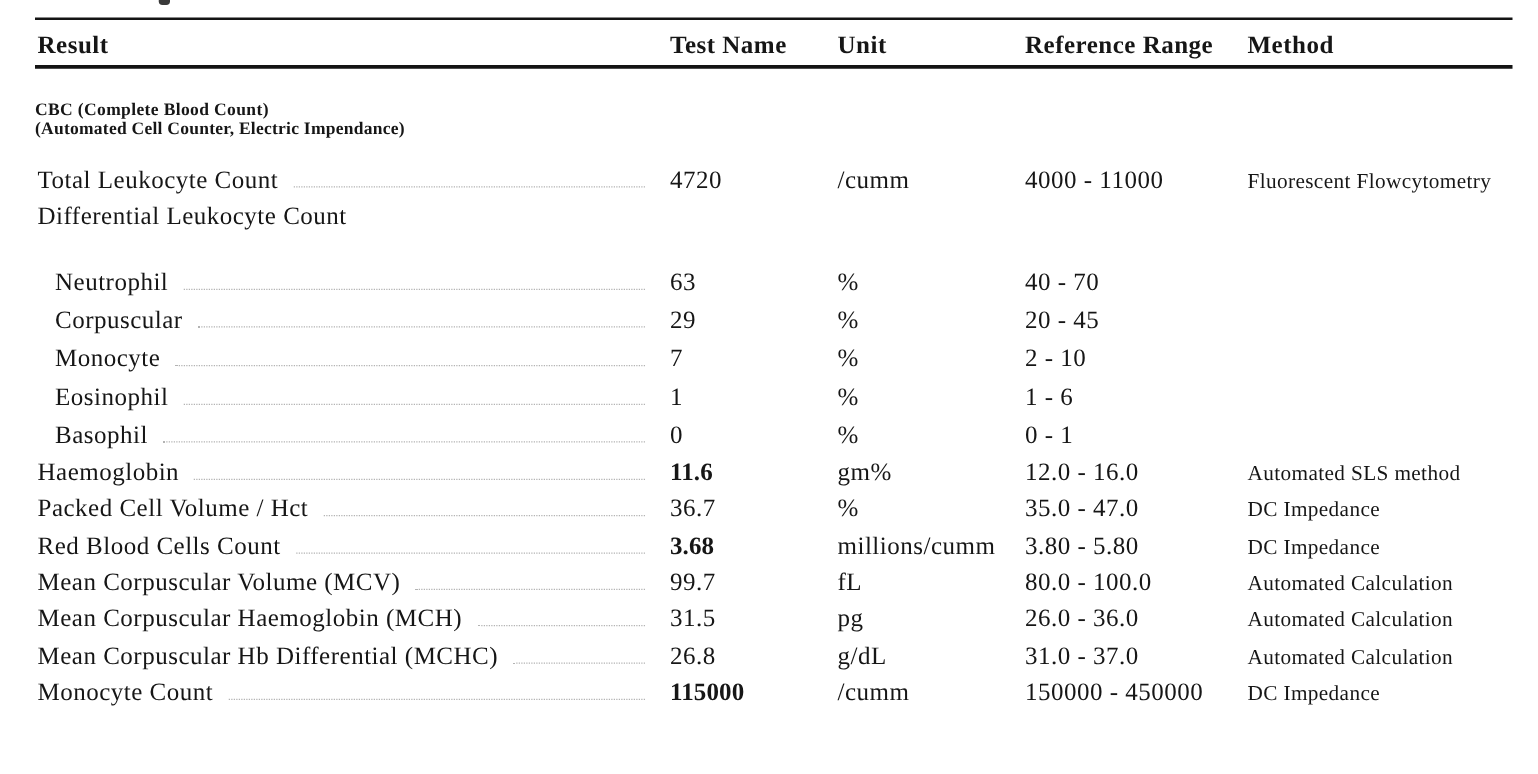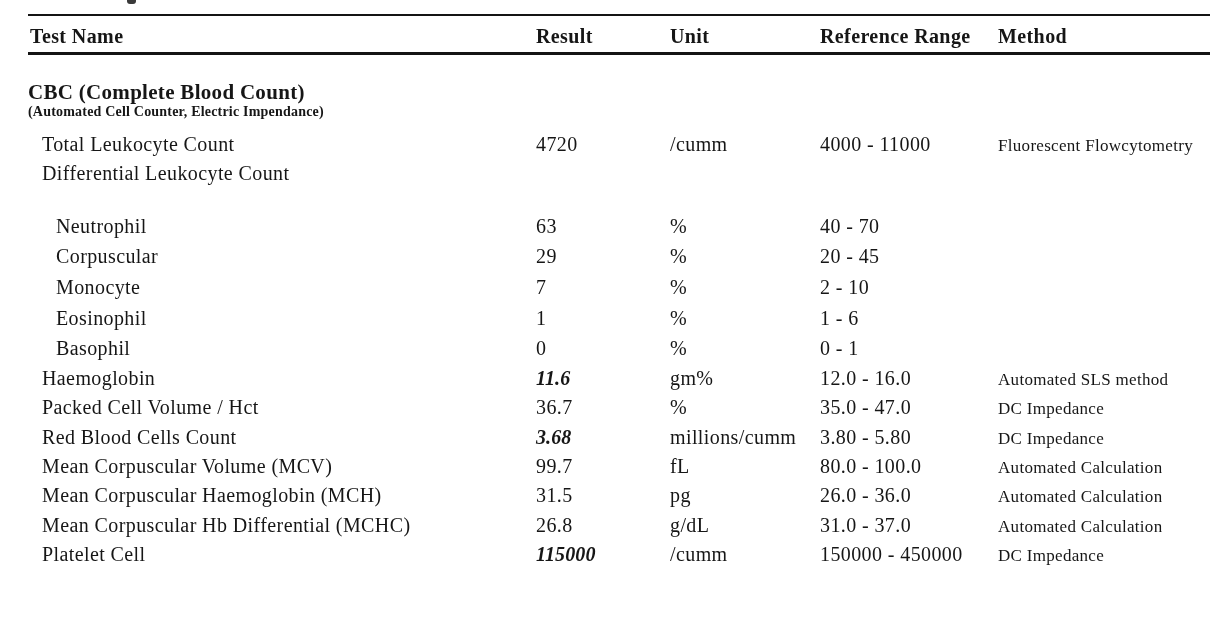--- a/index.html
+++ b/index.html
@@ -52,21 +52,21 @@
     letter-spacing: 0.4px;
   }
   .section-heading {
     position: absolute;
     left: 28px;
     top: 81px;
     line-height: 1.08;
   }
   .section-title {
     font-weight: bold;
-    font-size: 21px;
+    font-size: 14px;
     letter-spacing: 0.3px;
   }
   .section-subtitle {
     font-weight: bold;
     font-size: 14px;
     letter-spacing: 0.2px;
   }
   .rows {
     position: absolute;
     left: 30px;
@@ -75,45 +75,45 @@
   }
   .row {
     height: 29.4px;
     line-height: 29.4px;
     font-size: 20px;
     letter-spacing: 0.4px;
   }
   .row.diff { height: 30.6px; line-height: 30.6px; }
   .row.gap-after { margin-bottom: 22px; text-align: right; }
   .cell { white-space: nowrap; overflow: visible; }
-  .cell-name { display: flex; align-items: baseline; flex-direction: column; }
+  .cell-name { display: flex; align-items: baseline; }
   .cell-name.indent { padding-left: 14px; }
   .nm { white-space: nowrap; }
   .leader {
     flex: 1 1 auto;
     border-bottom: 1.5px dotted #b3b3b3;
     margin: 0 20px 5px 12px;
     min-width: 0;
   }
   .leader.hidden { border-bottom: none; }
-  .cell-result.bold { font-weight: bold; letter-spacing: 0.1px; font-style: italic; }
+  .cell-result.bold { font-weight: bold; letter-spacing: 0.1px; }
   .cell-method { font-size: 17px; letter-spacing: 0.3px; }
 </style>
 </head>
 <body>
 
 <div class="report">
 
   <div class="crop-fragment"></div>
 
   <div class="rule rule-top"></div>
 
   <div class="grid-row header-row">
+    <div class="cell">Result</div>
     <div class="cell">Test Name</div>
-    <div class="cell">Result</div>
     <div class="cell">Unit</div>
     <div class="cell">Reference Range</div>
     <div class="cell">Method</div>
   </div>
 
   <div class="rule rule-mid"></div>
 
   <div class="section-heading">
     <div class="section-title">CBC (Complete Blood Count)</div>
     <div class="section-subtitle">(Automated Cell Counter, Electric Impendance)</div>
@@ -258,21 +258,21 @@
       <span class="leader"></span>
     </div>
     <div class="cell cell-result">26.8</div>
     <div class="cell cell-unit">g/dL</div>
     <div class="cell cell-range">31.0 - 37.0</div>
     <div class="cell cell-method">Automated Calculation</div>
   </div>
 
   <div class="grid-row row">
     <div class="cell cell-name">
-      <span class="nm">Platelet Cell</span>
+      <span class="nm">Monocyte Count</span>
       <span class="leader"></span>
     </div>
     <div class="cell cell-result bold">115000</div>
     <div class="cell cell-unit">/cumm</div>
     <div class="cell cell-range">150000 - 450000</div>
     <div class="cell cell-method">DC Impedance</div>
   </div>
 </div>
 
 </div>

